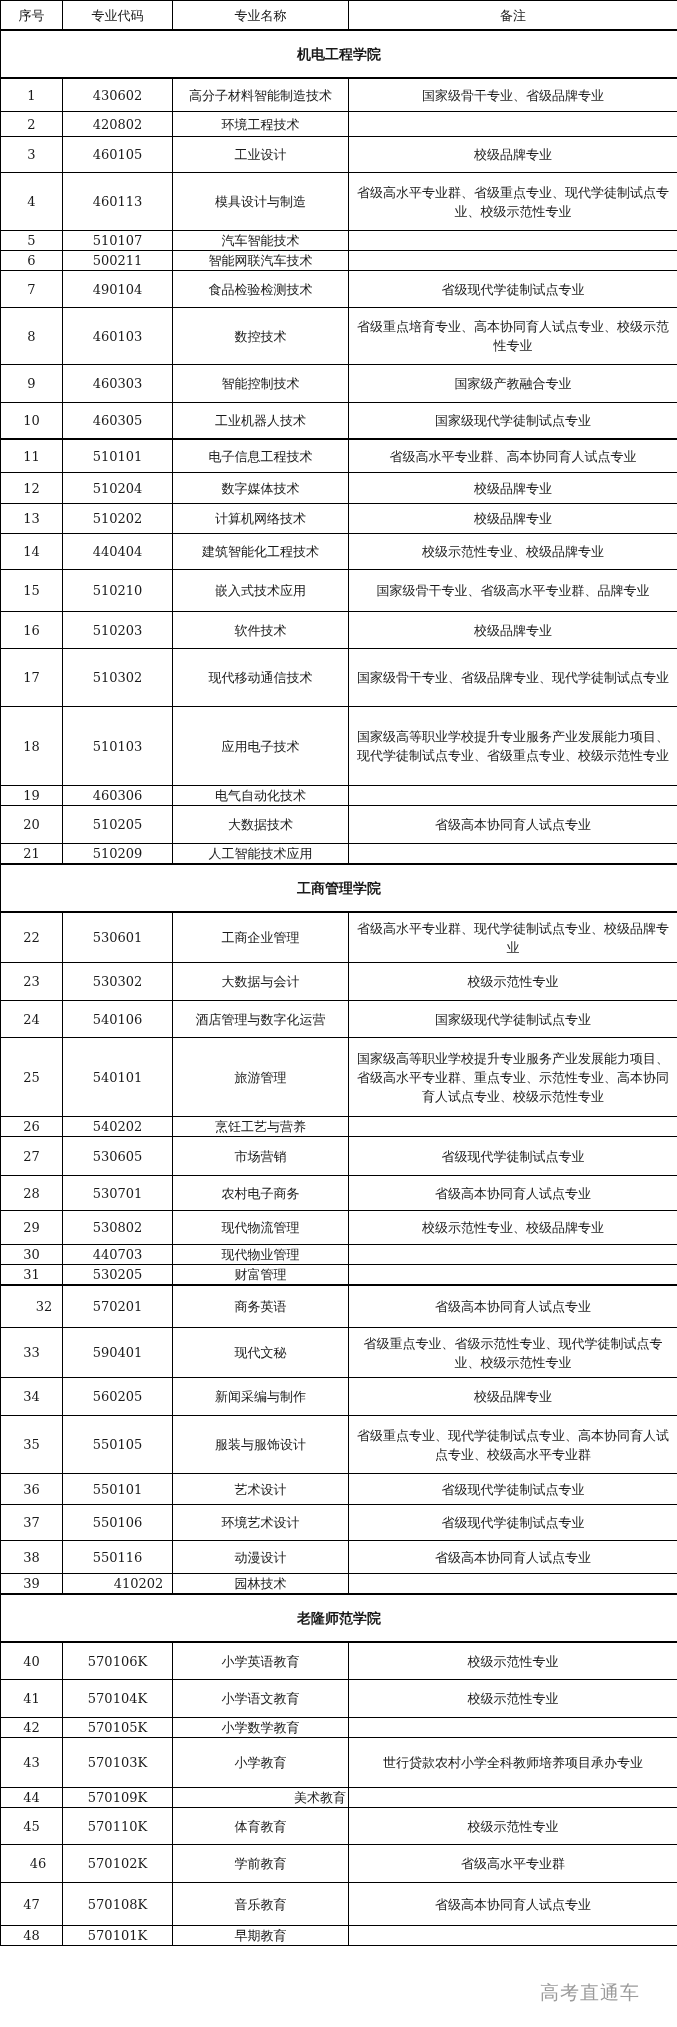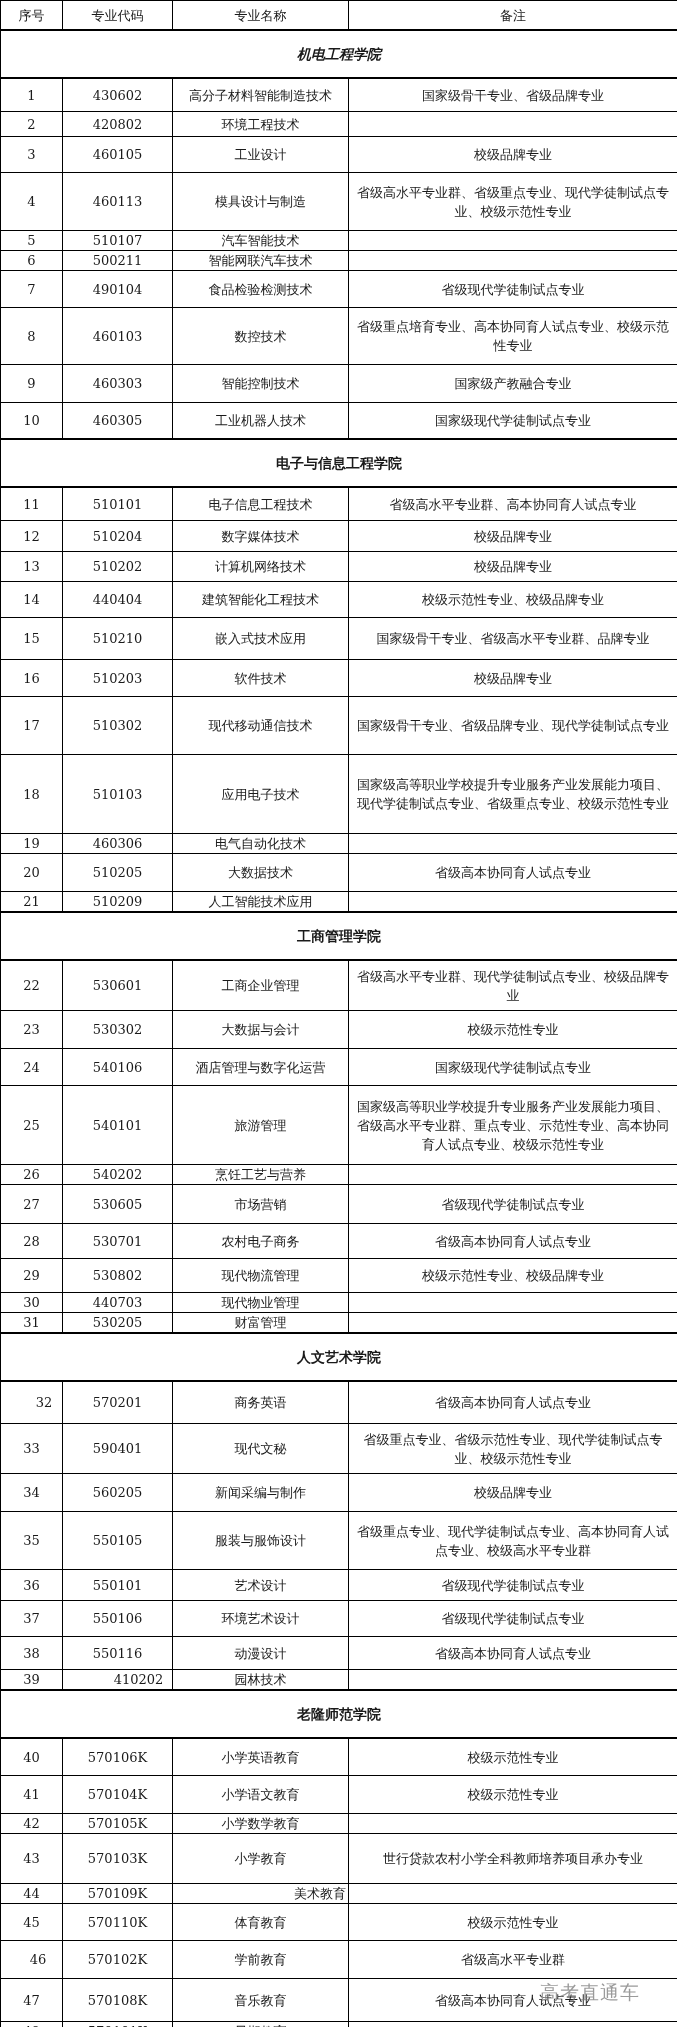--- a/index.html
+++ b/index.html
@@ -28,21 +28,21 @@
   <thead>
     <tr>
       <th>序号</th>
       <th>专业代码</th>
       <th>专业名称</th>
       <th>备注</th>
     </tr>
   </thead>
   <tbody id="tbody">
       <tr class="section thick-top">
-        <td colspan="4" style="height: 46px; font-style: italic;">机电工程学院</td>
+        <td colspan="4" style="height: 46px;">机电工程学院</td>
       </tr>
       <tr class="thick-top">
         <td style="height: 32px;">1</td>
         <td style="height: 32px;">430602</td>
         <td style="height: 32px;">高分子材料智能制造技术</td>
         <td style="height: 32px;">国家级骨干专业、省级品牌专业</td>
       </tr>
       <tr>
         <td style="height: 24px;">2</td>
         <td style="height: 24px;">420802</td>
@@ -90,23 +90,20 @@
         <td style="height: 37px;">460303</td>
         <td style="height: 37px;">智能控制技术</td>
         <td style="height: 37px;">国家级产教融合专业</td>
       </tr>
       <tr>
         <td style="height: 35px;">10</td>
         <td style="height: 35px;">460305</td>
         <td style="height: 35px;">工业机器人技术</td>
         <td style="height: 35px;">国家级现代学徒制试点专业</td>
       </tr>
-      <tr class="section thick-top">
-        <td colspan="4" style="height: 46px;">电子与信息工程学院</td>
-      </tr>
       <tr class="thick-top">
         <td style="height: 32px;">11</td>
         <td style="height: 32px;">510101</td>
         <td style="height: 32px;">电子信息工程技术</td>
         <td style="height: 32px;">省级高水平专业群、高本协同育人试点专业</td>
       </tr>
       <tr>
         <td style="height: 30px;">12</td>
         <td style="height: 30px;">510204</td>
         <td style="height: 30px;">数字媒体技术</td>
@@ -221,23 +218,20 @@
         <td style="height: 18px;">30</td>
         <td style="height: 18px;">440703</td>
         <td style="height: 18px;">现代物业管理</td>
         <td style="height: 18px;"></td>
       </tr>
       <tr>
         <td style="height: 18px;">31</td>
         <td style="height: 18px;">530205</td>
         <td style="height: 18px;">财富管理</td>
         <td style="height: 18px;"></td>
-      </tr>
-      <tr class="section thick-top">
-        <td colspan="4" style="height: 46px;">人文艺术学院</td>
       </tr>
       <tr class="thick-top">
         <td style="height: 41px; padding-left: 27px;">32</td>
         <td style="height: 41px;">570201</td>
         <td style="height: 41px;">商务英语</td>
         <td style="height: 41px;">省级高本协同育人试点专业</td>
       </tr>
       <tr>
         <td style="height: 49px;">33</td>
         <td style="height: 49px;">590401</td>

